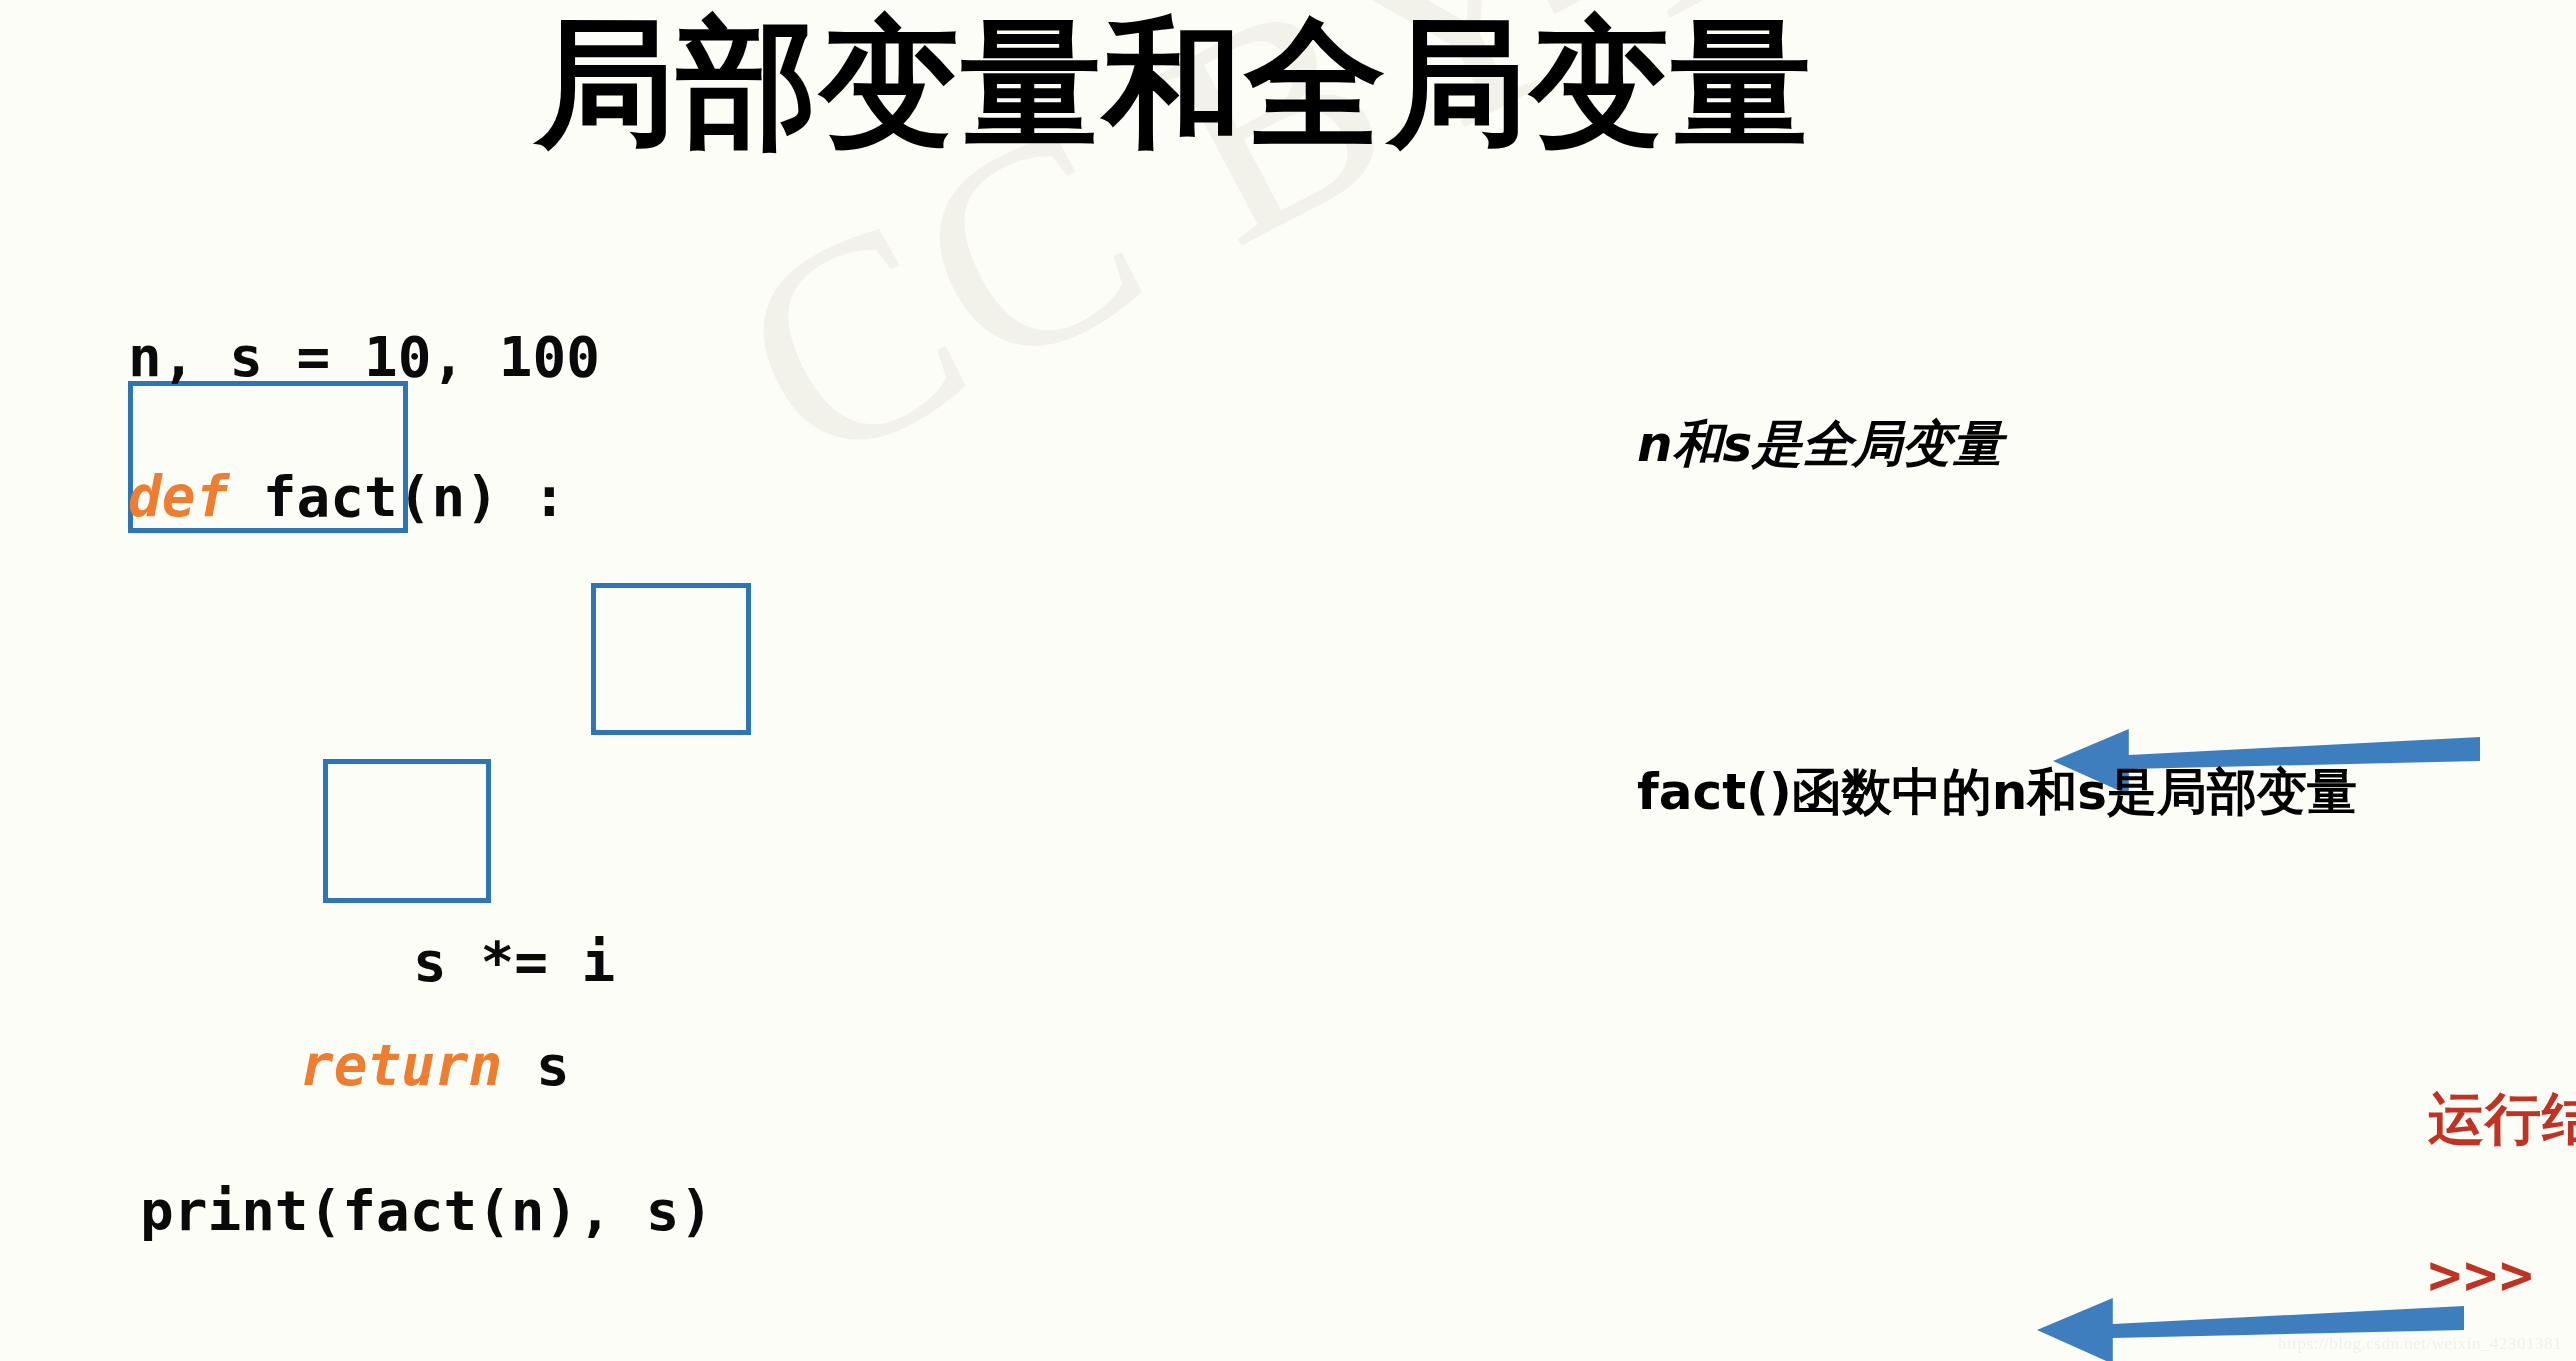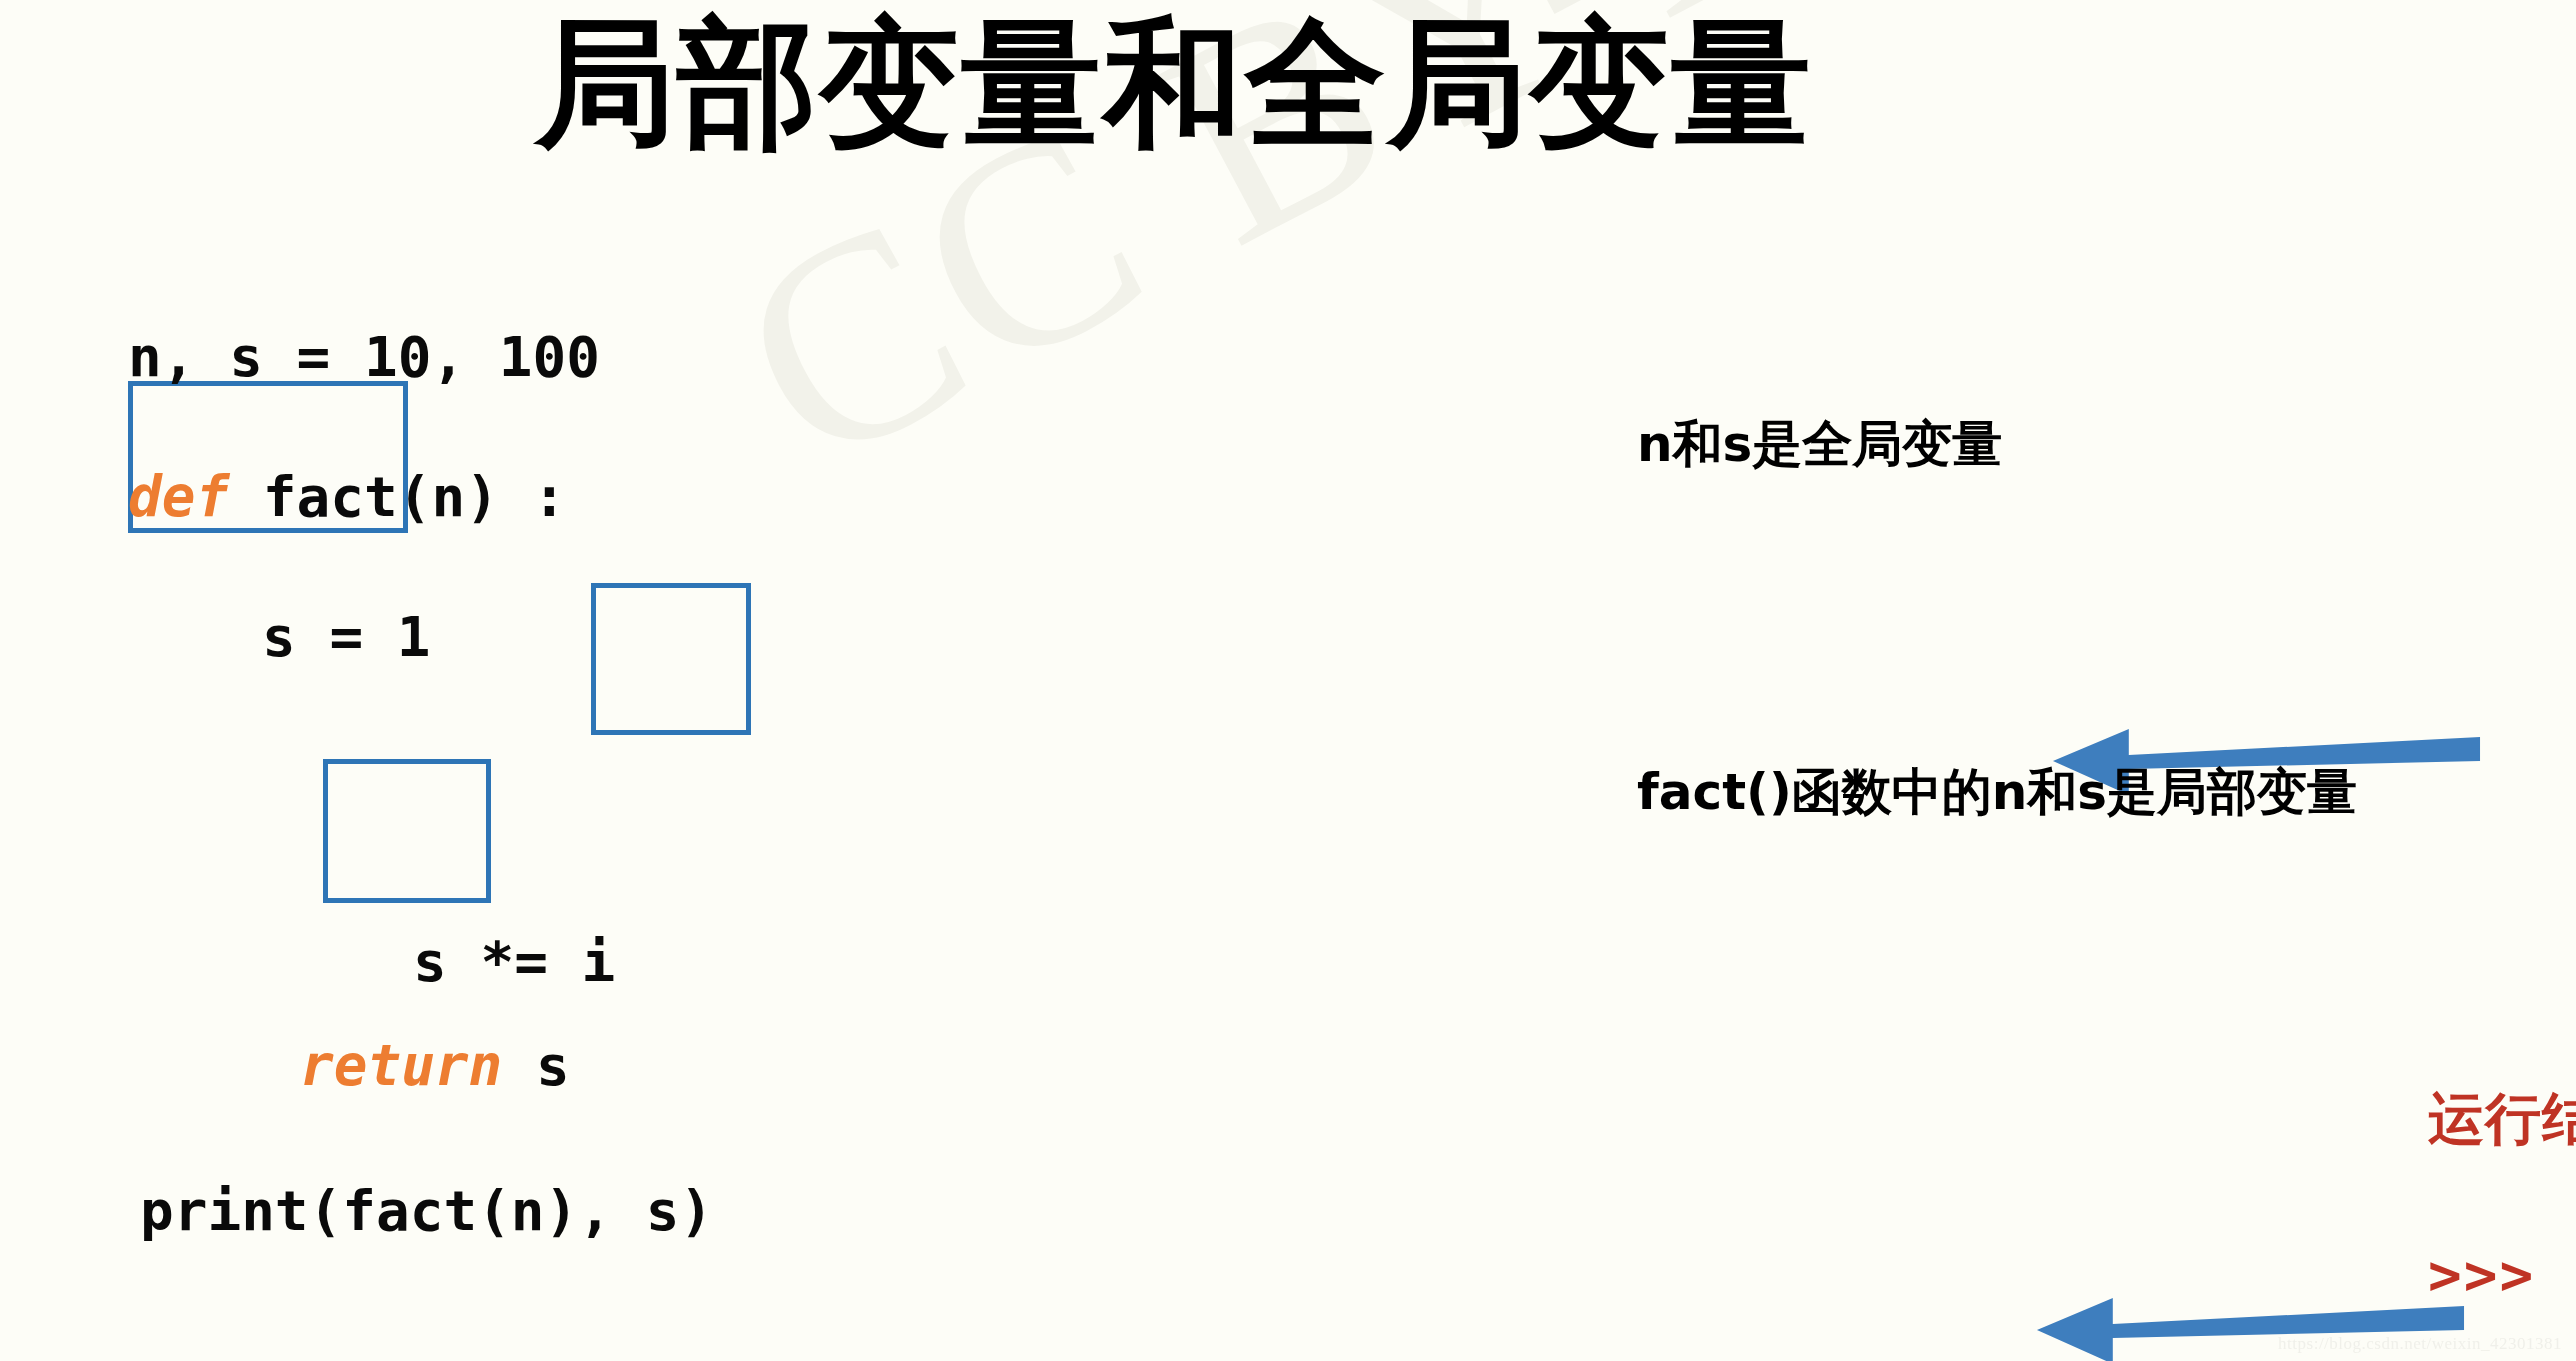--- a/index.html
+++ b/index.html
@@ -114,21 +114,21 @@
   .anno {
     position: absolute;
     z-index: 3;
     font-family: "DejaVu Sans", "Liberation Sans", sans-serif;
     font-weight: 700;
     color: #000000;
     white-space: nowrap;
     font-size: 46px;
     letter-spacing: 0px;
   }
-  .anno1 { left: 819px;  top: 206px; }
+  .anno1 { left: 819px;  top: 206px; font-style: italic; }
   .anno2 { left: 819px;  top: 379px; }
 
   
   .res-title {
     position: absolute;
     z-index: 3;
     left: 1214px;
     top: 541px;
     font-family: "DejaVu Sans", "Liberation Sans", sans-serif;
     font-size: 50px;
@@ -163,21 +163,20 @@
   <div class="title">局部变量和全局变量</div>
 
   <div class="hlbox box-ns" style="left: 128px; top: 381px; width: 280px; height: 152px;"></div>
   <div class="hlbox box-n" style="left: 591px; top: 583px; width: 160px; height: 152px;"></div>
   <div class="hlbox box-s" style="left: 323px; top: 759px; width: 168px; height: 144px;"></div>
 
   <div class="code ln1"><span class="plain">n, s</span><span class="plain"> = 10, 100</span></div>
 
   <div class="code ln2"><span class="kw">def</span><span class="plain"> fact</span><span class="plain">(n)</span><span class="plain"> :</span></div>
 
-  <div class="code ln3"><span class="plain">s</span><span class="plain"> = 1</span></div>
 
 
   <div class="code ln5"><span class="plain">s *= i</span></div>
 
   <div class="code ln7"><span class="plain">print(fact(n), s)</span></div>
 
   <div class="code ln6"><span class="kw">return</span><span class="plain"> s</span></div>
 
   <svg class="arrow" style="left: 2037px; top: 709px;" width="459" height="100" viewBox="0 0 230 50">
     <path d="M222 14 L46 23 L46 10 L8 26 L46 43 L46 30 L222 26 Z" fill="#3E7EBE"></path>

